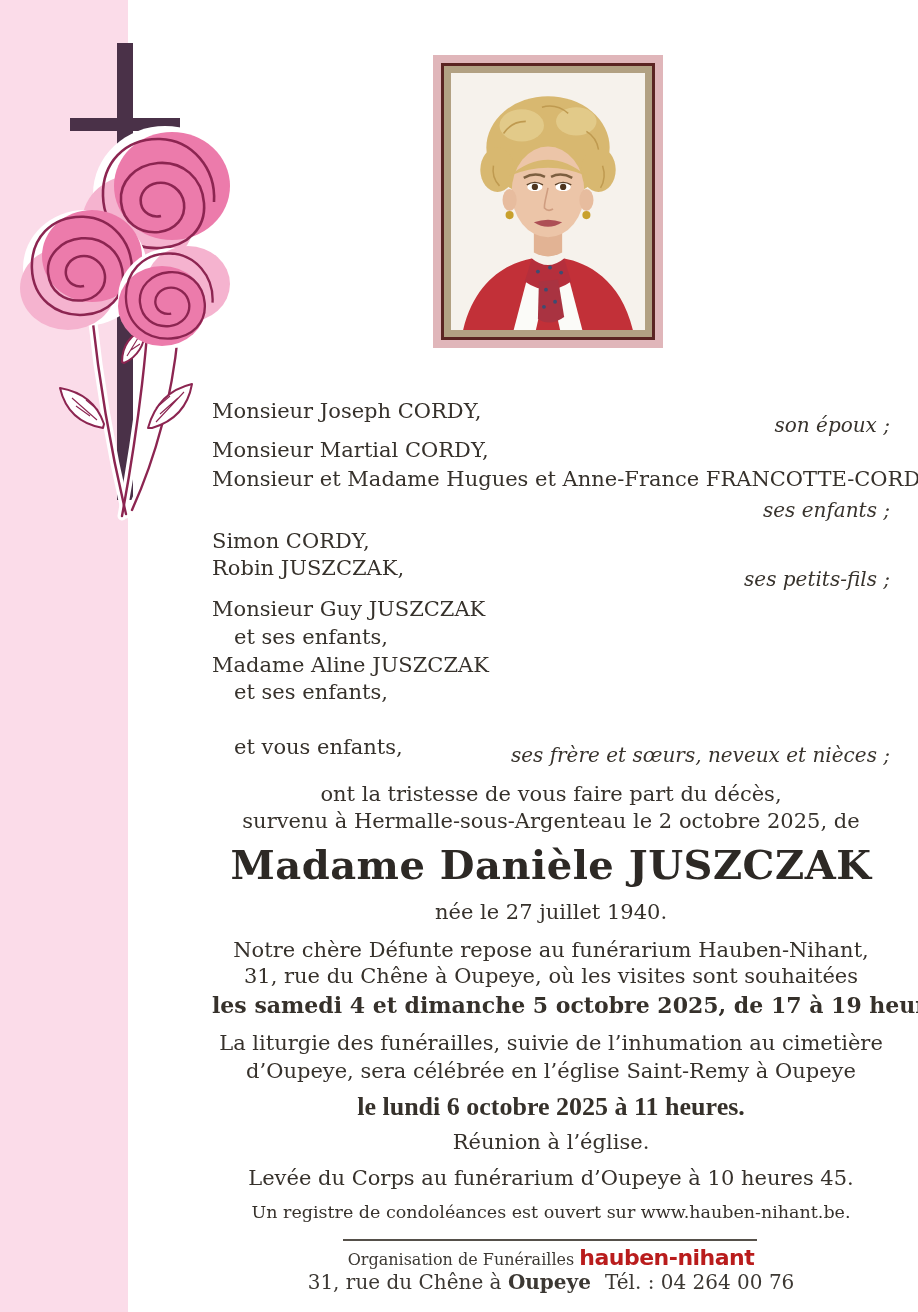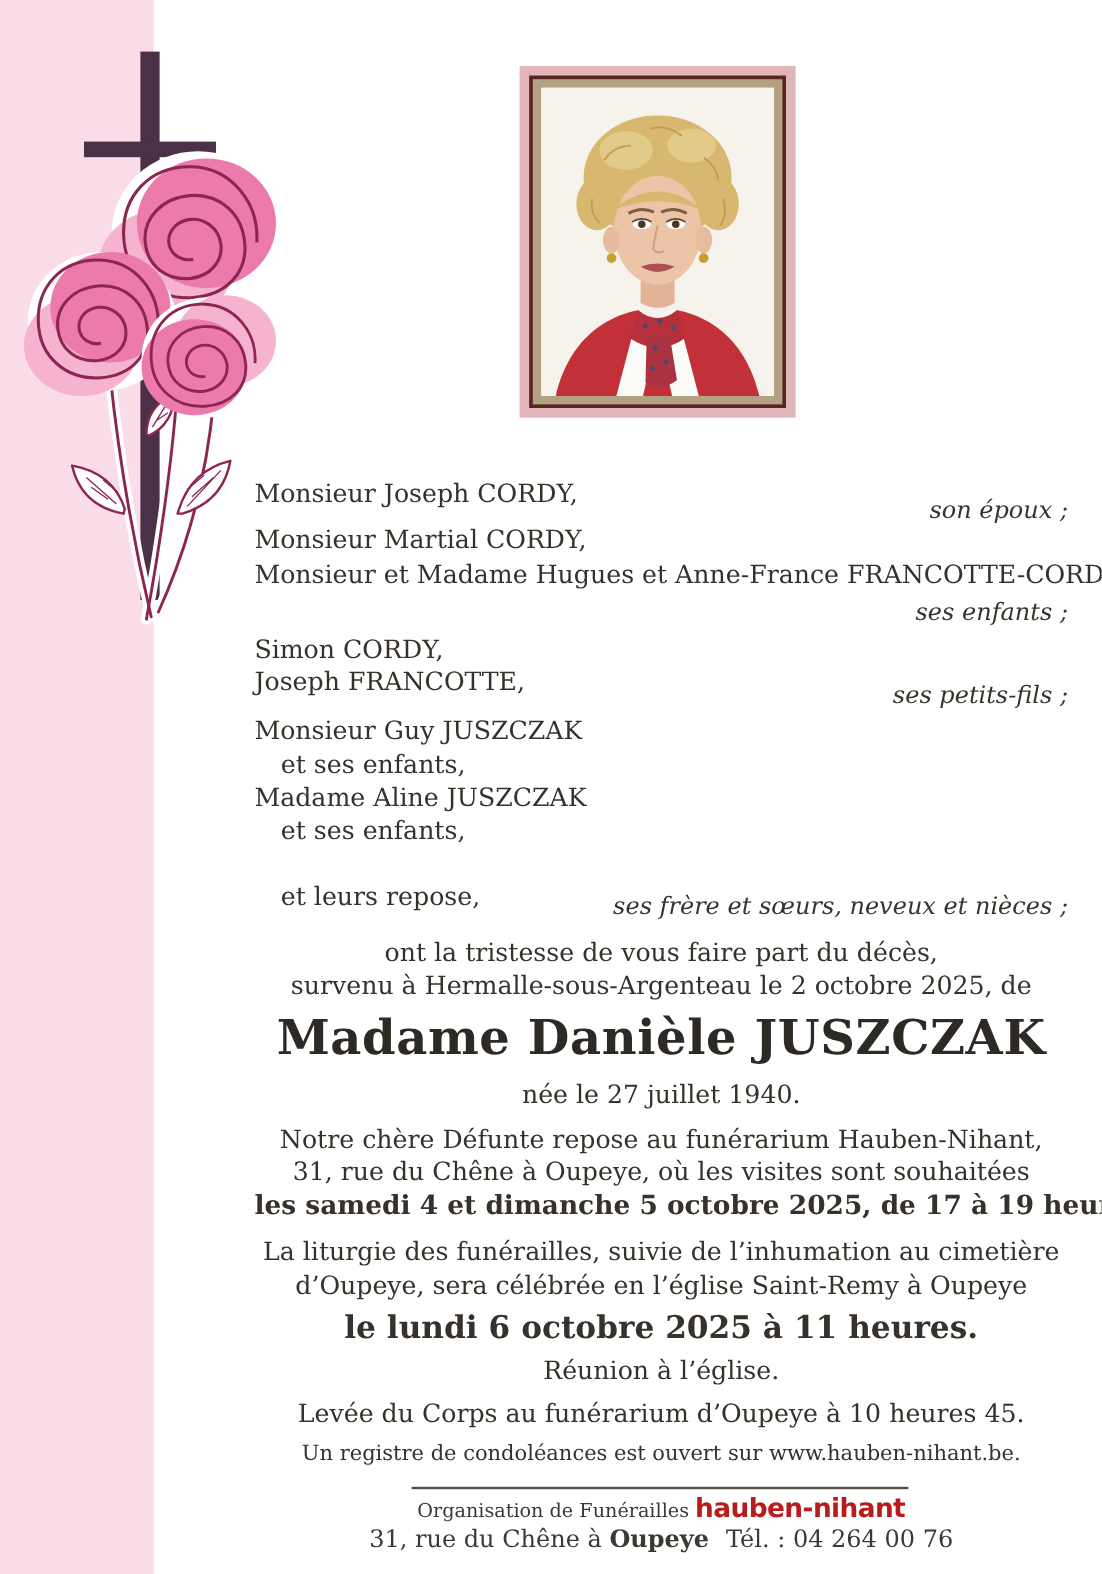--- a/index.html
+++ b/index.html
@@ -18,21 +18,21 @@
   .photo-surface { width:100%; height:100%; overflow:hidden; background:#f6f2ec; }
   .photo-surface svg { display:block; width:100%; height:100%; }
 
   .content { position:absolute; left:212px; top:0; width:678px; height:992px; }
   .line { position:absolute; left:0; right:0; font-size:21px; line-height:29px; white-space:nowrap; }
   .center { text-align:center; }
   .rel { text-align:right; font-style:italic; font-size:20px; color:#38332d; }
   .indent { padding-left:22px; }
   .b { font-weight:bold; }
   .title { font-size:40px; font-weight:bold; line-height:46px; color:#2d2925; letter-spacing:0.5px; }
-  .big { font-size:26px; line-height:34px; font-weight:bold; }
+  .big { font-size:26px; line-height:34px; font-weight:bold;font-family:Liberation Serif, serif; }
   .sched { font-size:22px; line-height:30px; font-weight:bold; }
   .small { font-size:17.5px; line-height:26px; }
 
   .footer-divider { position:absolute; left:343px; top:1239px; width:414px; height:2px; background:#55504a; }
   .foot { position:absolute; left:0; right:0; text-align:center; white-space:nowrap; }
   .foot-org { font-size:16px; color:#3c3833; }
   .foot-brand { font-family:"DejaVu Sans", sans-serif; font-weight:bold; font-size:22px;
     color:#b91c1c; letter-spacing:-0.5px;text-align:right; }
   .foot-addr { font-size:20px; color:#3c3833; }
   .foot-gap { display:inline-block; width:14px; }
@@ -161,28 +161,28 @@
 <div class="content">
 
   <div class="line" style="top:397px">Monsieur Joseph CORDY,</div>
   <div class="line rel" style="top:411px">son époux ;</div>
 
   <div class="line" style="top:436px">Monsieur Martial CORDY,</div>
   <div class="line" style="top:465px">Monsieur et Madame Hugues et Anne-France FRANCOTTE-CORDY,</div>
   <div class="line rel" style="top:496px">ses enfants ;</div>
 
   <div class="line" style="top:527px">Simon CORDY,</div>
-  <div class="line" style="top:554px">Joseph FRANCOTTE,</div>
+  <div class="line" style="top:554px">Robin JUSZCZAK,</div>
   <div class="line rel" style="top:565px">ses petits-fils ;</div>
 
   <div class="line" style="top:595px">Monsieur Guy JUSZCZAK</div>
   <div class="line indent" style="top:623px">et ses enfants,</div>
   <div class="line" style="top:651px">Madame Aline JUSZCZAK</div>
   <div class="line indent" style="top:678px">et ses enfants,</div>
-  <div class="line indent" style="top:733px">et leurs repose,</div>
+  <div class="line indent" style="top:733px">et vous enfants,</div>
   <div class="line rel" style="top:741px">ses frère et sœurs, neveux et nièces ;</div>
 
   <div class="line center" style="top:780px">ont la tristesse de vous faire part du décès,</div>
   <div class="line center" style="top:807px">survenu à Hermalle-sous-Argenteau le 2 octobre 2025, de</div>
 
   <div class="line center title" style="top:842px">Madame Danièle JUSZCZAK</div>
   <div class="line center" style="top:898px">née le 27 juillet 1940.</div>
 
   <div class="line center" style="top:936px">Notre chère Défunte repose au funérarium Hauben-Nihant,</div>
   <div class="line center" style="top:962px">31, rue du Chêne à Oupeye, où les visites sont souhaitées</div>

